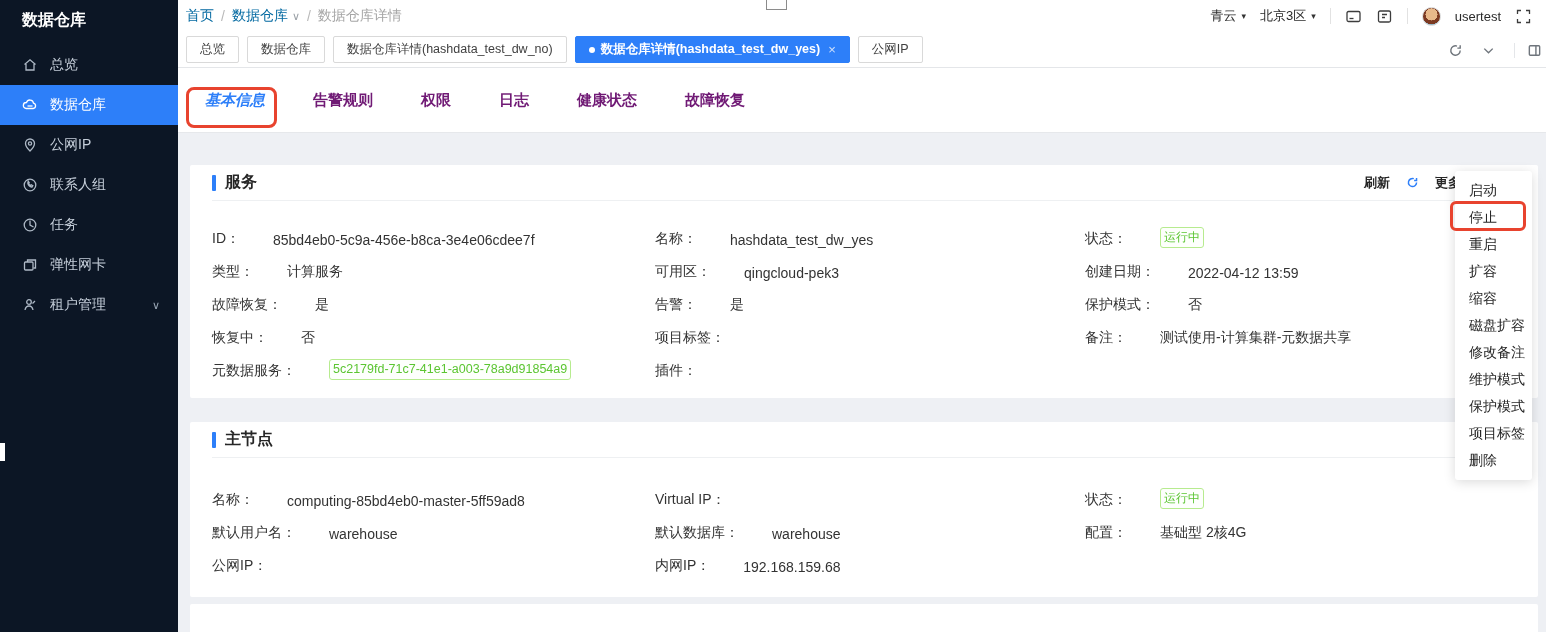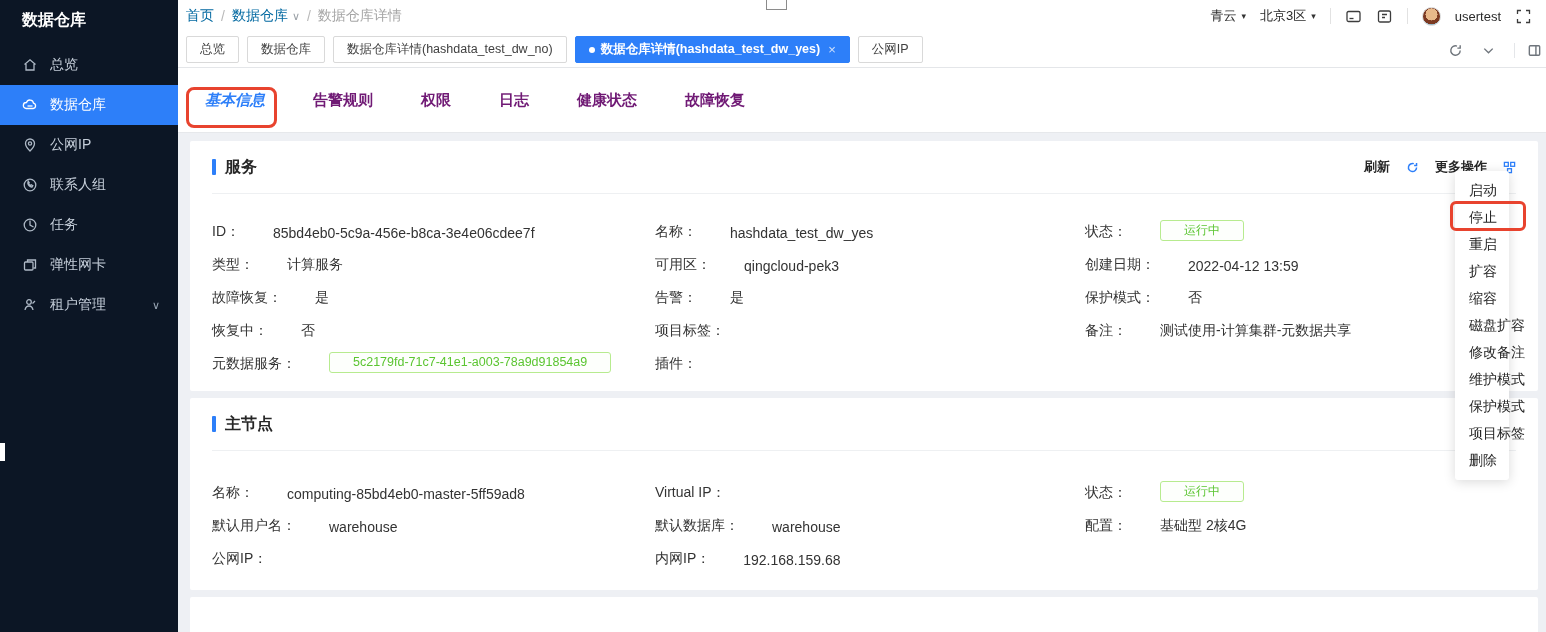--- a/index.html
+++ b/index.html
@@ -48,37 +48,37 @@
 
   
   .pagetabs { height:65px; background:#fff; border-bottom:1px solid #e6e8eb; display:flex; align-items:center; padding-left:27px; }
   .ptab { font-size:15px; font-weight:bold; color:#701a75; margin-right:48px; position:relative; height:65px; display:flex; align-items:center; cursor:pointer; }
   .ptab.active { color:#2d7ff9;font-style:italic; }
   .ptab.active::after { content:""; position:absolute; left:-2px; right:-2px; bottom:5px; height:3px; background:#2d7ff9; border-radius:2px; }
 
   
   .content { position:absolute; left:0; top:134px; width:1368px; height:498px; background:#eef0f4; padding:7px 8px 0 12px; }
   .card { background:#fff; border-radius:2px; padding:0 22px; margin-bottom:7px; }
-  .card-head { height:53px; display:flex; align-items:center; border-bottom:1px solid #eef0f2; }
+  .card-head { height:36px; display:flex; align-items:center; border-bottom:1px solid #eef0f2;margin-top:24px; }
   .sec-title { display:flex; align-items:center; font-size:16px; font-weight:bold; color:#262626; }
   .sec-bar { width:4px; height:16px; background:#2d7ff9; border-radius:1px; margin-right:9px; }
   .head-right { margin-left:auto; display:flex; align-items:center; gap:16px; font-size:13px; font-weight:bold; color:#262626; }
   .hr-item { display:flex; align-items:center; gap:16px; cursor:pointer; }
   .hr-item svg { width:13px; height:13px; display:block; }
 
   .fields { display:grid; grid-template-columns:443px 430px 1fr; padding:14px 0 18px 0; }
   .field { height:33px; display:flex; align-items:flex-end; font-size:14px; color:#333; white-space:nowrap;gap:28px; }
   .field .lab { margin-right:5px; }
-  .badge-green { display:inline-block; border:1px solid #b7eb8f; color:#5bc531; background:#fdfffc; border-radius:3px; font-size:12px; line-height:19px; padding:0 23px; }
+  .badge-green { display:inline-block; border:1px solid #b7eb8f; color:#5bc531; background:#fdfffc; border-radius:3px; font-size:12px; line-height:19px; padding:0 3px; }
   .badge-id { font-size:12.5px; }
 
   .card-next { height:60px; margin-right:0; }
 
   
-  .menu-panel { position:absolute; left:1455px; top:171px; width:54px; background:#fff; border-radius:3px; box-shadow:0 2px 12px rgba(0,0,0,.15); padding:6px 0; z-index:20; }
+  .menu-panel { position:absolute; left:1455px; top:171px; width:77px; background:#fff; border-radius:3px; box-shadow:0 2px 12px rgba(0,0,0,.15); padding:6px 0; z-index:20; }
   .menu-item { height:27px; line-height:27px; padding-left:14px; font-size:14px; color:#262626; cursor:pointer; white-space:nowrap; }
 
   
   .anno { position:absolute; border:3px solid #e8432e; border-radius:8px; z-index:30; pointer-events:none; }
   .anno-tab { left:186px; top:87px; width:91px; height:41px; }
   .anno-stop { left:1450px; top:201px; width:76px; height:30px; border-radius:6px; }
 </style>
 </head>
 <body>
 

